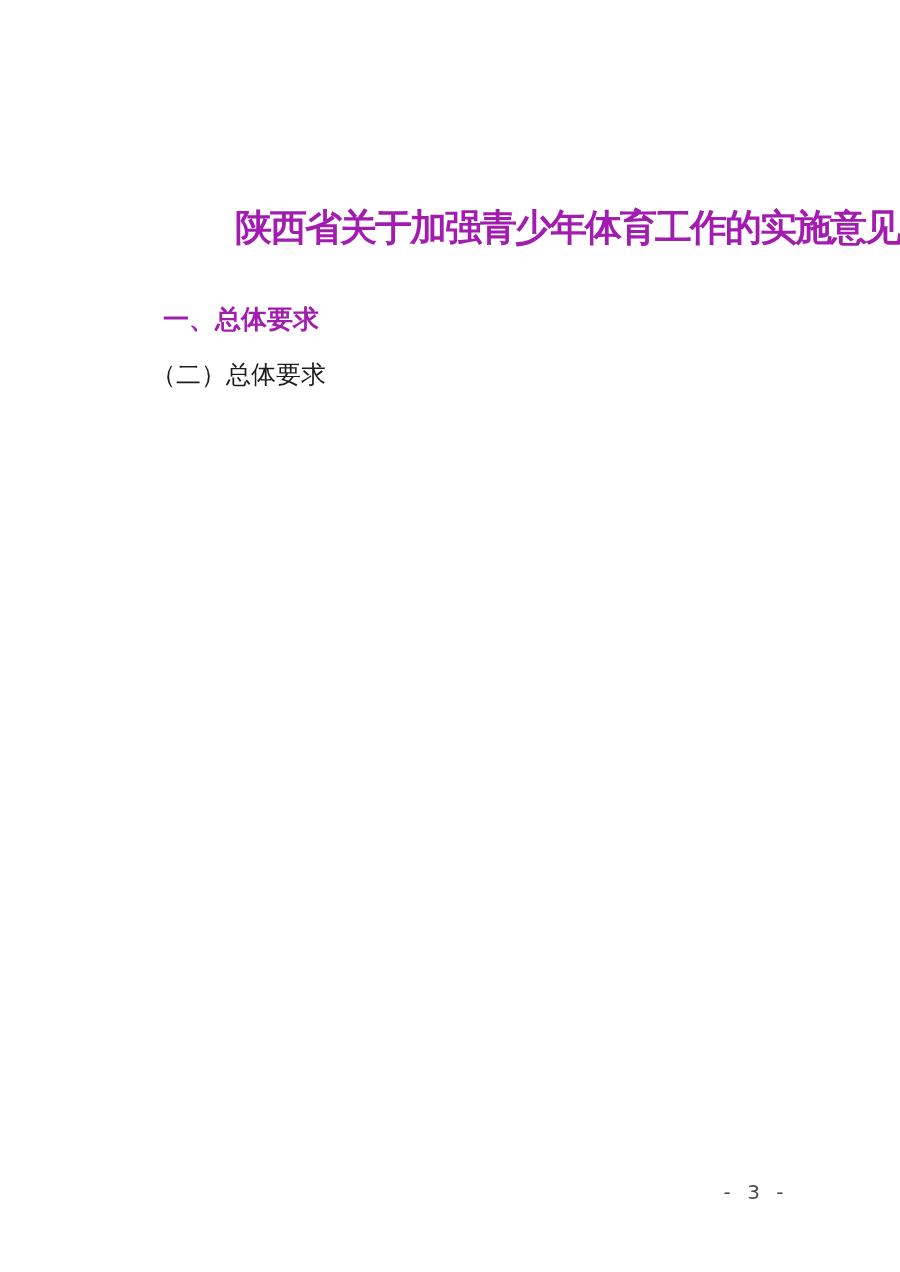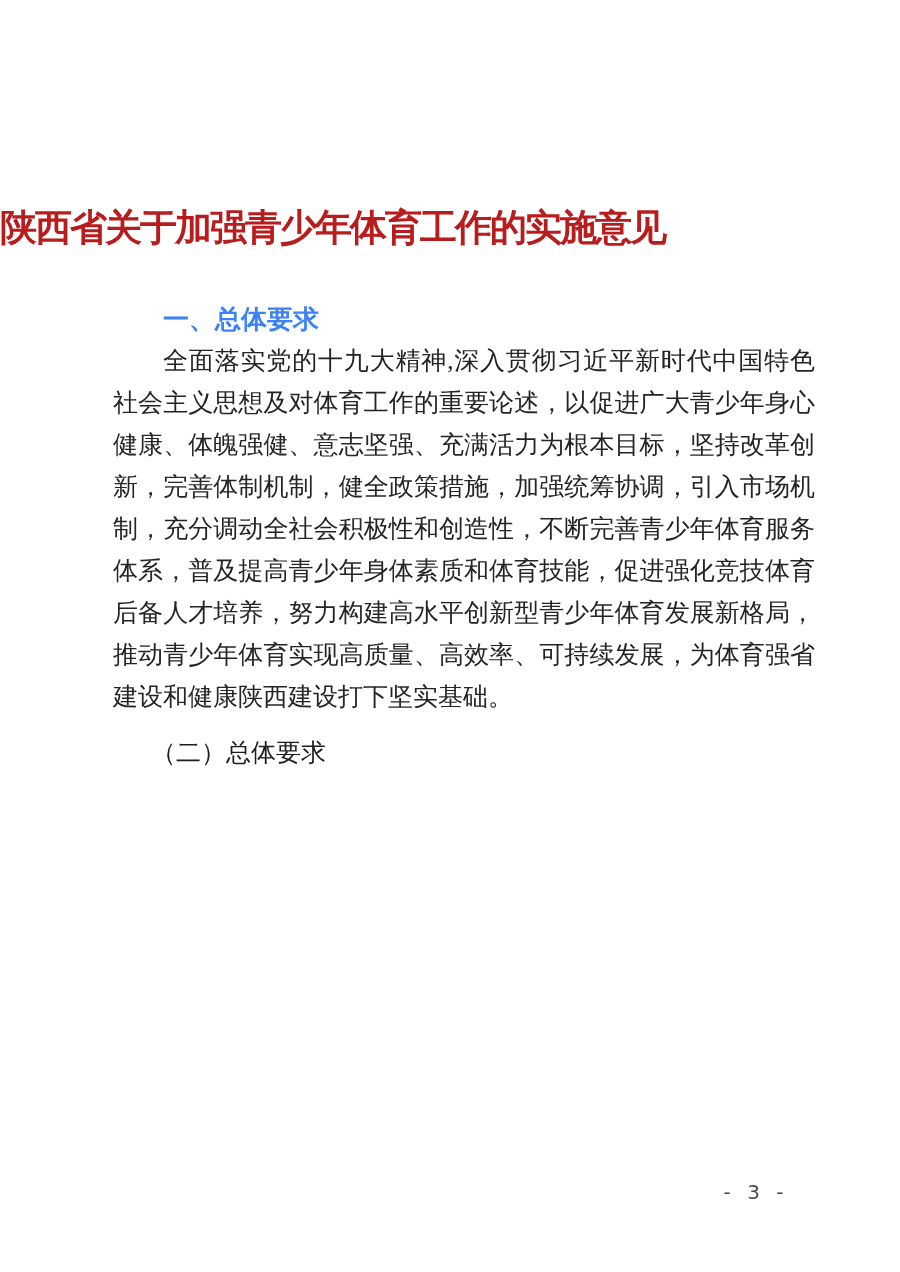--- a/index.html
+++ b/index.html
@@ -13,26 +13,26 @@
     height: 1272px;
     background: #ffffff;
     overflow: hidden;
   }
   .doc-title {
     position: absolute;
     top: 200px;
     left: 0;
     width: 900px;
     margin: 0;
-    text-align: left;
+    text-align: right;
     font-family: "Liberation Serif", serif;
     font-weight: 700;
     font-size: 37px;
     letter-spacing: -2px;
-    color: #b91c1c;
+    color: #a21caf;
     line-height: 56px;
   }
   .content {
     position: absolute;
     left: 113px;
     top: 292px;
     width: 702px;
     font-family: "Liberation Serif", serif;
     font-size: 25px;
     line-height: 42px;
@@ -43,21 +43,21 @@
     text-align: justify;
     text-indent: 2em;
   }
   .h-section {
     margin: 6px 0 0 0;
     padding-left: 50px;
     font-family: "Liberation Sans", sans-serif;
     font-weight: 700;
     font-size: 26px;
     line-height: 42px;
-    color: #3b82f6;
+    color: #a21caf;
   }
   .h-sub {
     margin: 4px 0 0 0;
     padding-left: 38px;
     font-family: "Liberation Serif", serif;
     font-weight: 400;
     font-size: 25px;
     line-height: 42px;
     color: #1c1c1c;
   }
@@ -82,21 +82,20 @@
 <div class="page">
 
   <h1 class="doc-title">陕西省关于加强青少年体育工作的实施意见</h1>
 
   <div class="content">
 
 
     <h2 class="h-section">一、总体要求</h2>
 
 
-    <p class="body">全面落实党的十九大精神,深入贯彻习近平新时代中国特色社会主义思想及对体育工作的重要论述，以促进广大青少年身心健康、体魄强健、意志坚强、充满活力为根本目标，坚持改革创新，完善体制机制，健全政策措施，加强统筹协调，引入市场机制，充分调动全社会积极性和创造性，不断完善青少年体育服务体系，普及提高青少年身体素质和体育技能，促进强化竞技体育后备人才培养，努力构建高水平创新型青少年体育发展新格局，推动青少年体育实现高质量、高效率、可持续发展，为体育强省建设和健康陕西建设打下坚实基础。</p>
 
     <h3 class="h-sub h-sub-2">（二）总体要求</h3>
 
 
   </div>
 
   <div class="page-number">- 3 -</div>
 
 </div>
 

